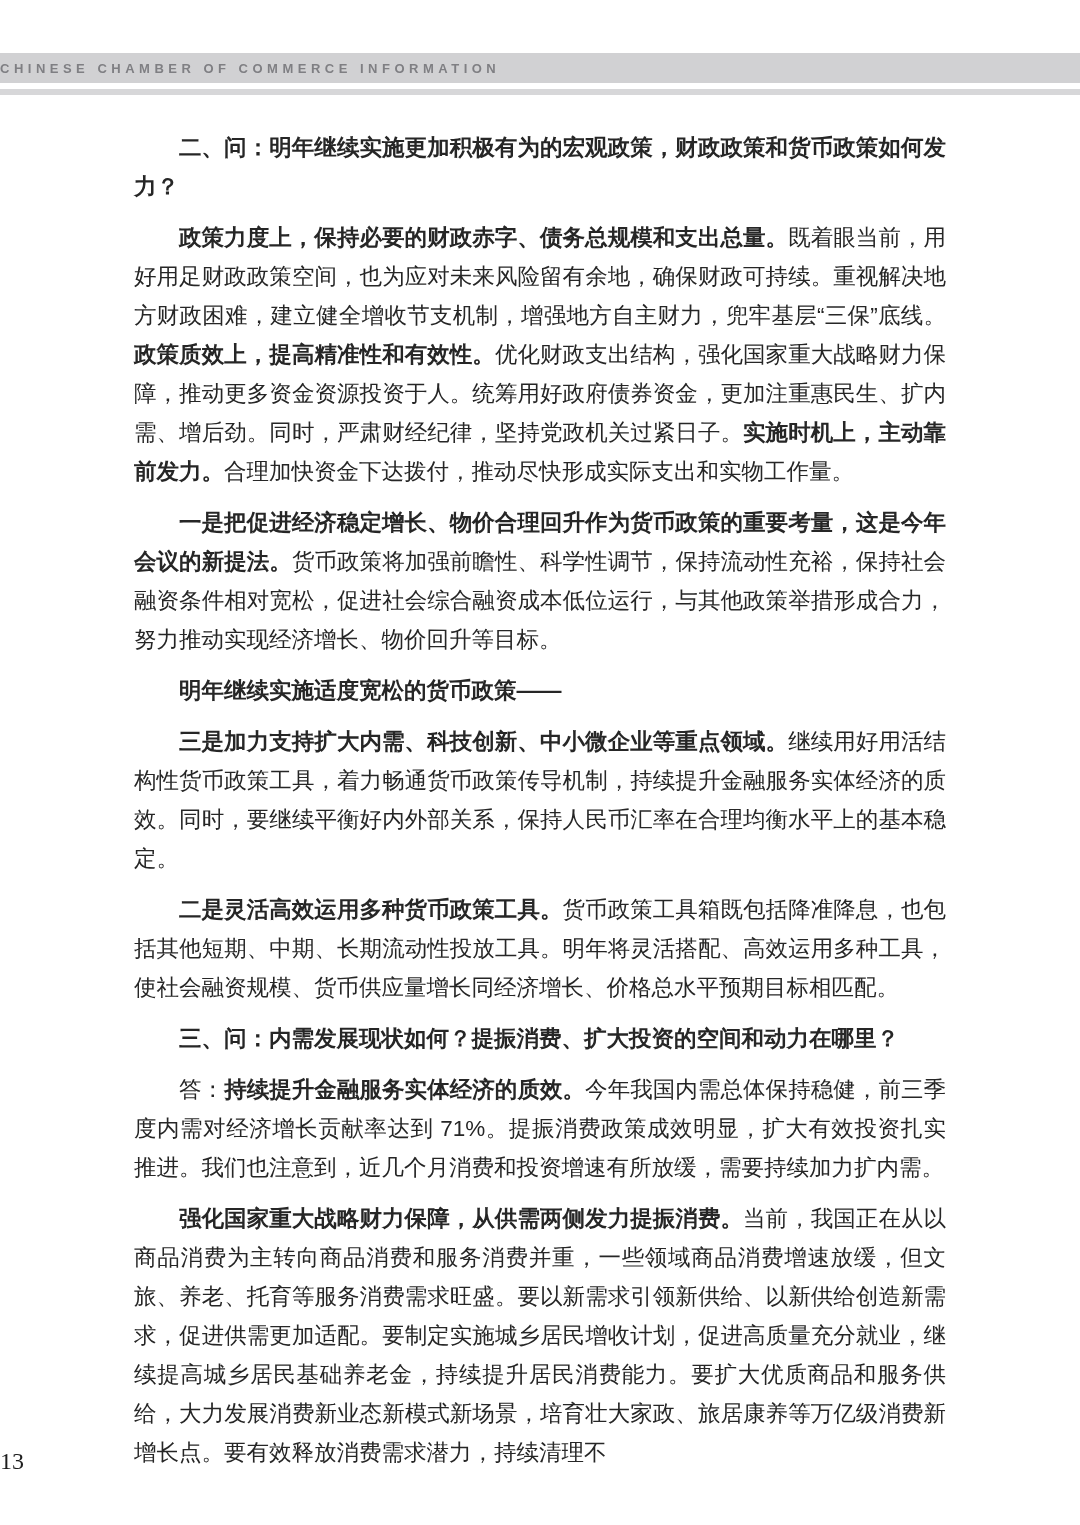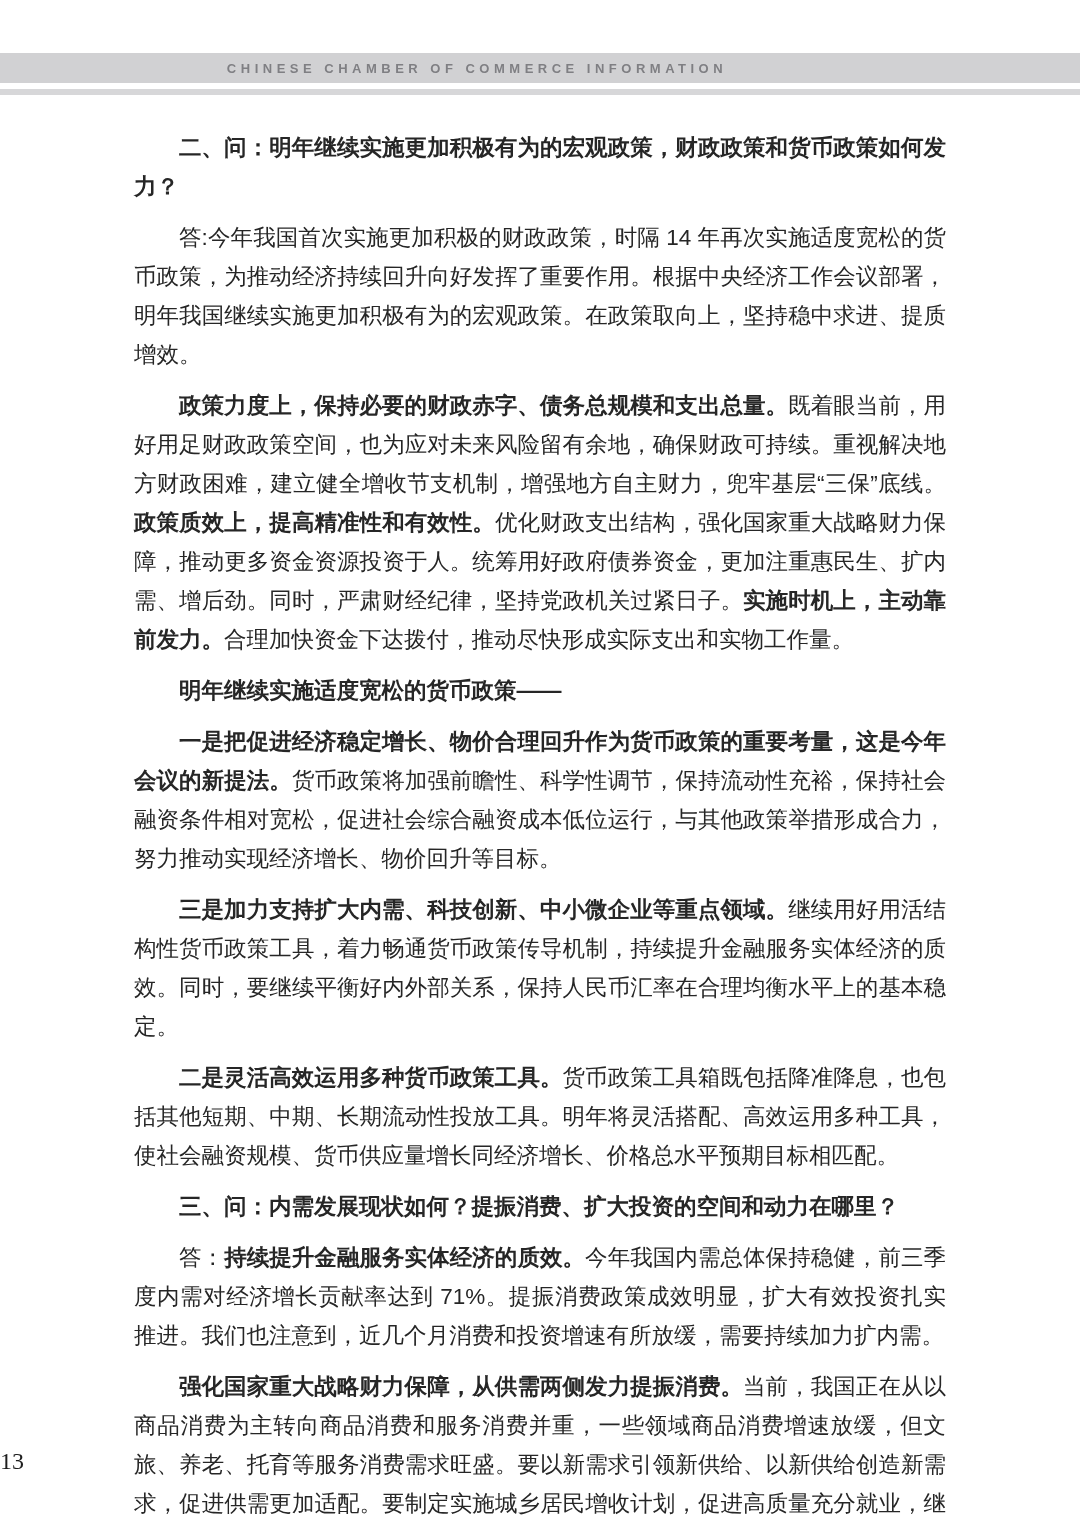--- a/index.html
+++ b/index.html
@@ -19,21 +19,21 @@
     left: 0;
     top: 53px;
     width: 1080px;
     height: 30px;
     background: #d1d1d3;
   }
   .banner-text {
     display: block;
     height: 30px;
     line-height: 31px;
-    text-align: center;
+    text-align: left;
     padding-right: 126px;
     font-size: 13px;
     font-weight: bold;
     letter-spacing: 4.5px;
     color: #7f7f83;
   }
   .banner-thin {
     position: absolute;
     left: 0;
     top: 89px;
@@ -74,24 +74,23 @@
 </head>
 <body>
 
 <div class="banner">
   <span class="banner-text">CHINESE CHAMBER OF COMMERCE INFORMATION</span>
 </div>
 <div class="banner-thin"></div>
 
 <div class="article">
     <p class="para"><span class="b">二、问：明年继续实施更加积极有为的宏观政策，财政政策和货币政策如何发力？</span></p>
-    <p class="para"><span>答:今年我国首次实施更加积极的财政政策，时隔 14 年再次实施适度宽松的货币政策，为推动经济持续回升向好发挥了重要作用。根据中央经济工作会议部署，明年我国继续实施更加积极有为的宏观政策。在政策取向上，坚持稳中求进、提质增效。</span></p>
     <p class="para"><span class="b">政策力度上，保持必要的财政赤字、债务总规模和支出总量。</span><span>既着眼当前，用好用足财政政策空间，也为应对未来风险留有余地，确保财政可持续。重视解决地方财政困难，建立健全增收节支机制，增强地方自主财力，兜牢基层“三保”底线。</span><span class="b">政策质效上，提高精准性和有效性。</span><span>优化财政支出结构，强化国家重大战略财力保障，推动更多资金资源投资于人。统筹用好政府债券资金，更加注重惠民生、扩内需、增后劲。同时，严肃财经纪律，坚持党政机关过紧日子。</span><span class="b">实施时机上，主动靠前发力。</span><span>合理加快资金下达拨付，推动尽快形成实际支出和实物工作量。</span></p>
+    <p class="para"><span class="b">一是把促进经济稳定增长、物价合理回升作为货币政策的重要考量，这是今年会议的新提法。</span><span>货币政策将加强前瞻性、科学性调节，保持流动性充裕，保持社会融资条件相对宽松，促进社会综合融资成本低位运行，与其他政策举措形成合力，努力推动实现经济增长、物价回升等目标。</span></p>
     <p class="para"><span class="b">明年继续实施适度宽松的货币政策——</span></p>
-    <p class="para"><span class="b">一是把促进经济稳定增长、物价合理回升作为货币政策的重要考量，这是今年会议的新提法。</span><span>货币政策将加强前瞻性、科学性调节，保持流动性充裕，保持社会融资条件相对宽松，促进社会综合融资成本低位运行，与其他政策举措形成合力，努力推动实现经济增长、物价回升等目标。</span></p>
     <p class="para"><span class="b">三是加力支持扩大内需、科技创新、中小微企业等重点领域。</span><span>继续用好用活结构性货币政策工具，着力畅通货币政策传导机制，持续提升金融服务实体经济的质效。同时，要继续平衡好内外部关系，保持人民币汇率在合理均衡水平上的基本稳定。</span></p>
     <p class="para"><span class="b">二是灵活高效运用多种货币政策工具。</span><span>货币政策工具箱既包括降准降息，也包括其他短期、中期、长期流动性投放工具。明年将灵活搭配、高效运用多种工具，使社会融资规模、货币供应量增长同经济增长、价格总水平预期目标相匹配。</span></p>
     <p class="para"><span class="b">三、问：内需发展现状如何？提振消费、扩大投资的空间和动力在哪里？</span></p>
     <p class="para"><span>答：</span><span class="b">持续提升金融服务实体经济的质效。</span><span>今年我国内需总体保持稳健，前三季度内需对经济增长贡献率达到 71%。提振消费政策成效明显，扩大有效投资扎实推进。我们也注意到，近几个月消费和投资增速有所放缓，需要持续加力扩内需。</span></p>
     <p class="para"><span class="b">强化国家重大战略财力保障，从供需两侧发力提振消费。</span><span>当前，我国正在从以商品消费为主转向商品消费和服务消费并重，一些领域商品消费增速放缓，但文旅、养老、托育等服务消费需求旺盛。要以新需求引领新供给、以新供给创造新需求，促进供需更加适配。要制定实施城乡居民增收计划，促进高质量充分就业，继续提高城乡居民基础养老金，持续提升居民消费能力。要扩大优质商品和服务供给，大力发展消费新业态新模式新场景，培育壮大家政、旅居康养等万亿级消费新增长点。要有效释放消费需求潜力，持续清理不</span></p>
   </div>
 
 <div class="page-number">13</div>
 
 </body></html>

